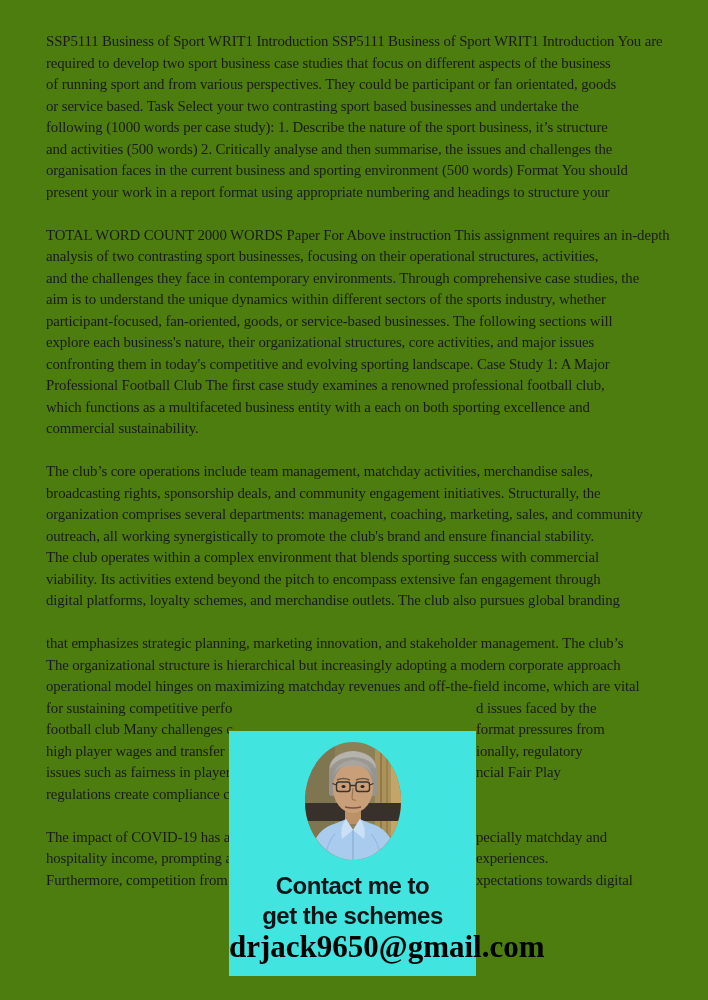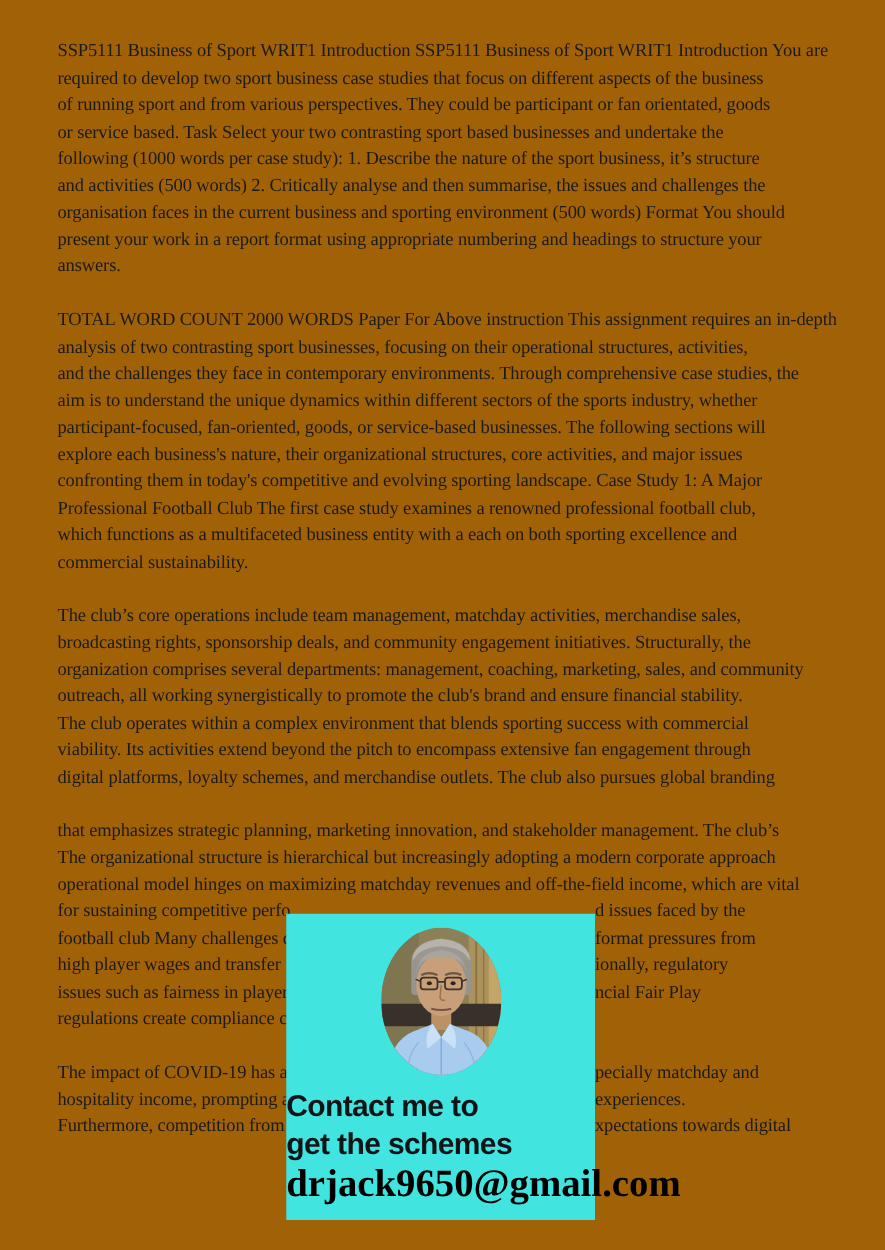--- a/index.html
+++ b/index.html
@@ -1,20 +1,20 @@
 <!DOCTYPE html>
 <html><head>
 <meta charset="utf-8">
 <style>
   html, body { margin: 0; padding: 0; background: #ffffff; }
   .page {
     position: relative;
     width: 708px;
     height: 1000px;
-    background: #a16207;
+    background: #4d7c0f;
     overflow: hidden;
     font-family: "Liberation Serif", serif;
   }
   .text-col {
     position: absolute;
     left: 46px;
     top: 31px;
     width: 618px;
     font-size: 14.8px;
     letter-spacing: -0.1px;
@@ -31,20 +31,21 @@
     position: absolute;
     left: 430px;
     top: 0;
   }
   .ad-overlay {
     position: absolute;
     left: 229px;
     top: 731px;
     width: 247px;
     height: 245px;
+    text-align: center;
   }
   .photo-wrap {
     width: 96px;
     height: 118px;
     margin: 11px auto 0 auto;
     border-radius: 50%;
     overflow: hidden;
     display: block;
   }
   .photo-wrap svg { display: block; }
@@ -74,21 +75,20 @@
   <div class="text-col" id="text-col">
       <div class="paragraph">
         <div class="line">SSP5111 Business of Sport WRIT1 Introduction SSP5111 Business of Sport WRIT1 Introduction You are</div>
         <div class="line">required to develop two sport business case studies that focus on different aspects of the business</div>
         <div class="line">of running sport and from various perspectives. They could be participant or fan orientated, goods</div>
         <div class="line">or service based. Task Select your two contrasting sport based businesses and undertake the</div>
         <div class="line">following (1000 words per case study): 1. Describe the nature of the sport business, it’s structure</div>
         <div class="line">and activities (500 words) 2. Critically analyse and then summarise, the issues and challenges the</div>
         <div class="line">organisation faces in the current business and sporting environment (500 words) Format You should</div>
         <div class="line">present your work in a report format using appropriate numbering and headings to structure your</div>
-        <div class="line">answers.</div>
       </div>
       <div class="paragraph">
         <div class="line">TOTAL WORD COUNT 2000 WORDS Paper For Above instruction This assignment requires an in-depth</div>
         <div class="line">analysis of two contrasting sport businesses, focusing on their operational structures, activities,</div>
         <div class="line">and the challenges they face in contemporary environments. Through comprehensive case studies, the</div>
         <div class="line">aim is to understand the unique dynamics within different sectors of the sports industry, whether</div>
         <div class="line">participant-focused, fan-oriented, goods, or service-based businesses. The following sections will</div>
         <div class="line">explore each business's nature, their organizational structures, core activities, and major issues</div>
         <div class="line">confronting them in today's competitive and evolving sporting landscape. Case Study 1: A Major</div>
         <div class="line">Professional Football Club The first case study examines a renowned professional football club,</div>

